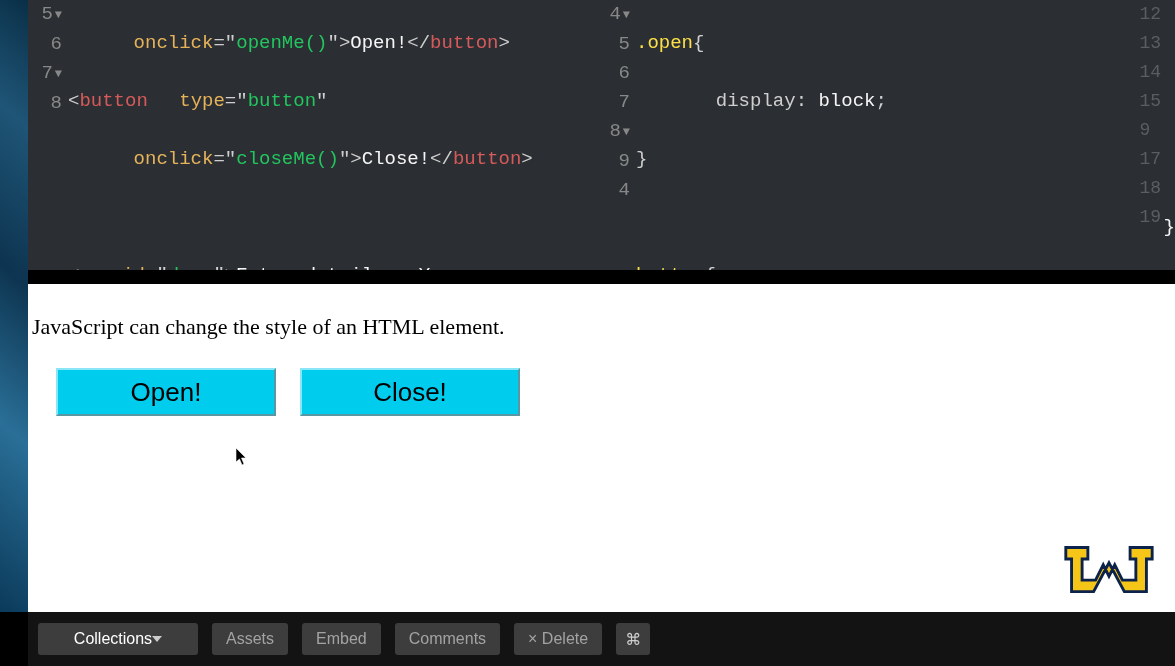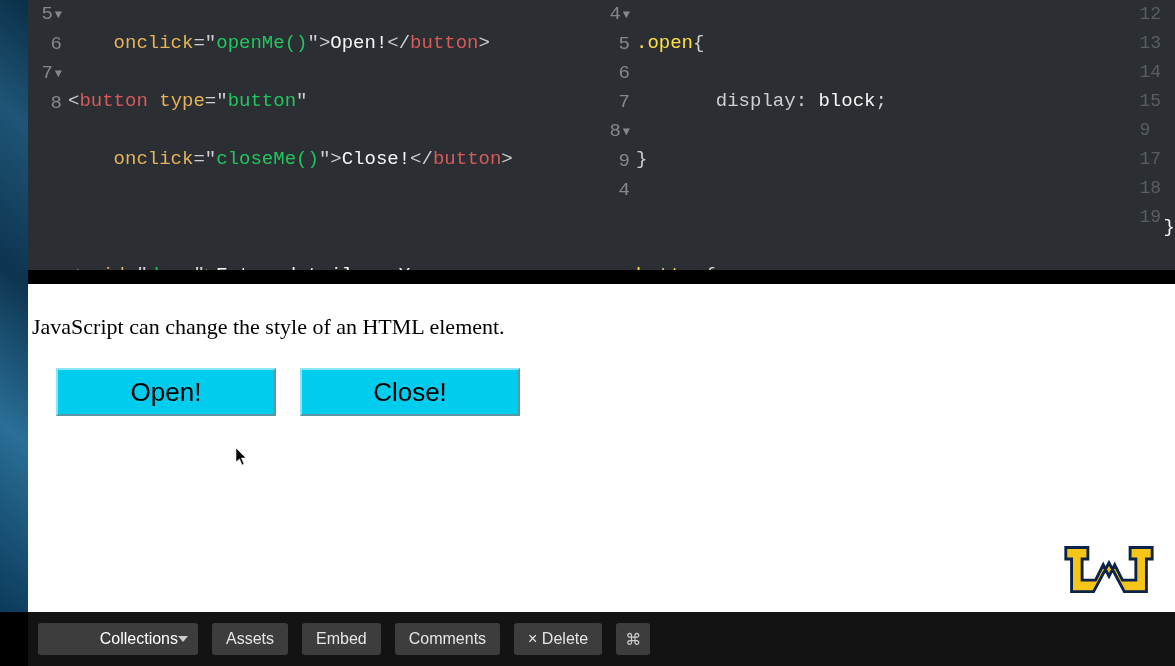--- a/index.html
+++ b/index.html
@@ -30,21 +30,21 @@
   }
   .gnum { color:#888; font:19px/29px "Courier New",monospace; }
   .arrow { color:#888; font-size:12px; vertical-align:1px; margin-left:2px;}
   .code {
     position:absolute; left:40px; right:4px; top:0; bottom:0;
     font:19px/29px "Courier New",monospace; white-space:pre;
     color:#e8e8e8; overflow:hidden;
   }
   .line { height:29px; }
   .t-tag   { color:#D75A5A; }
-  .t-attr  { color:#E6B35A; }
+  .t-attr  { color:#E6B35A;margin-left:20px; }
   .t-str   { color:#22c55e; }
   .t-text  { color:#f5f5f5; }
   .t-punc  { color:#cfcfcf; }
   .t-sel   { color:#fde047;font-family:Liberation Mono, monospace; }
   .t-prop  { color:#cfcfcf; }
 
   .rightnums { color:#5a5e62; font:18px/29px "Courier New",monospace; text-align:left; }
   .rightstub { color:#f5f5f5; font:19px/29px "Courier New",monospace; position:absolute; right:0; bottom:28px;}
 
   .preview {
@@ -60,28 +60,28 @@
   }
   .cursor { position:absolute; width:12px; height:18px; pointer-events:none;}
   .cursor svg { width:12px; height:18px; }
 
   .bottom-bar {
     position:absolute; left:28px; right:0; bottom:0; height:54px;
     background:#131313; display:flex; align-items:center; gap:14px;
     padding:0 10px;
   }
   .bar-btn {
-    background:#3d3d3d; color:#e5e5e5; border:none; height:32px;
+    background:#3d3d3d; color:#a3a3a3; border:none; height:32px;
     padding:0 14px; font-size:16px; border-radius:3px; cursor:pointer;
     display:flex; align-items:center; gap:6px;
   }
   .bar-sel {
     background:#3d3d3d; color:#fff; height:32px; width:160px;
     border:none; border-radius:3px; padding:0 10px; font-size:16px;
-    display:flex; align-items:center; justify-content:flex-end; cursor:pointer;
+    display:flex; align-items:center; justify-content:center; cursor:pointer;
   }
   .tri { width:0;height:0;border-left:5px solid transparent;border-right:5px solid transparent;border-top:6px solid #ccc;}
   .cmdkey { background:#3d3d3d; color:#ccc; width:34px;height:32px;border:none;border-radius:3px;font-size:16px;cursor:pointer;}
 
   .logo {
     position:absolute; right:18px; bottom:66px; width:96px; height:64px;
   }
 </style>
 </head>
 <body>

